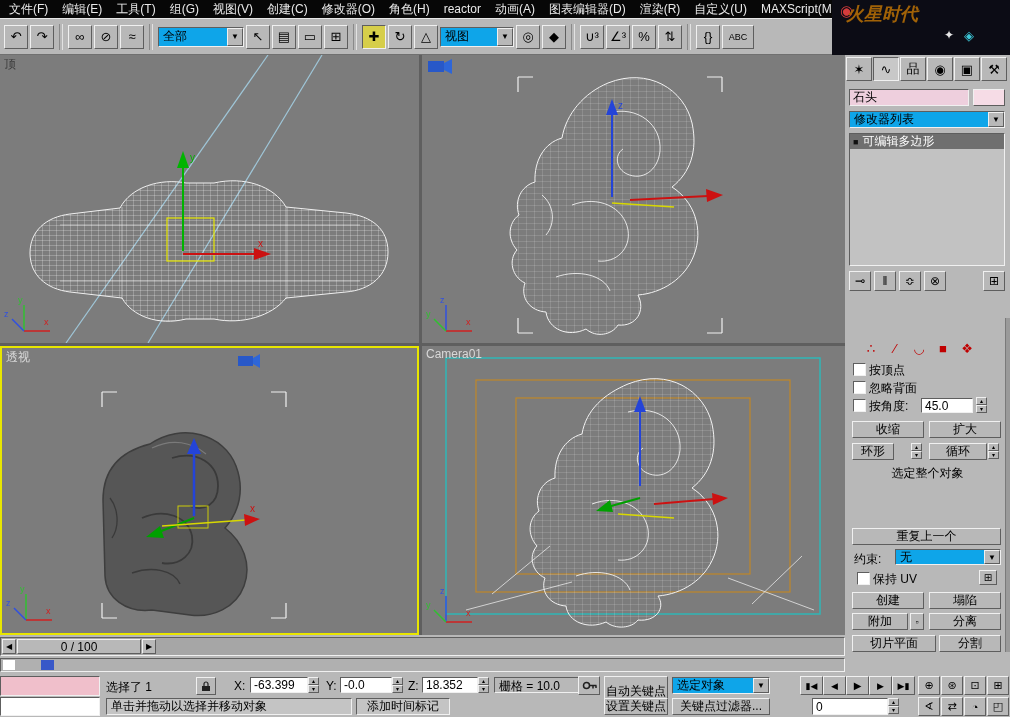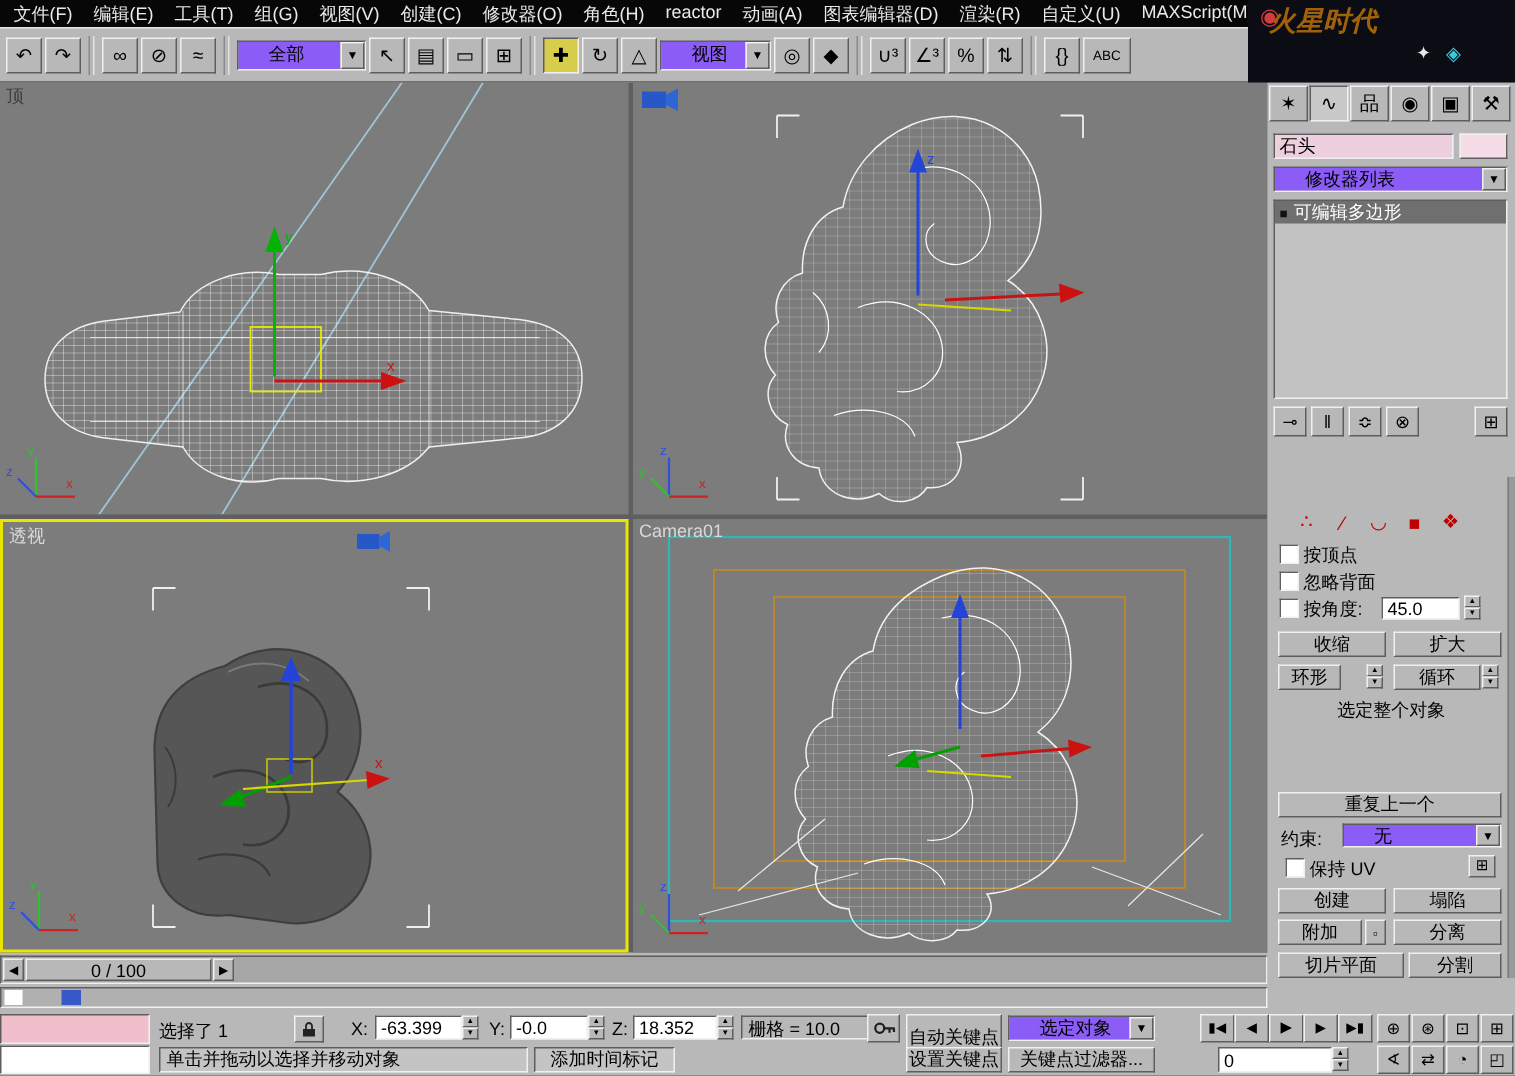--- a/index.html
+++ b/index.html
@@ -4,28 +4,28 @@
 <style>
   html,body{margin:0;padding:0}
   body{width:1010px;height:717px;position:relative;overflow:hidden;background:#b8b8b8;
        font-family:"Liberation Sans","DejaVu Sans",sans-serif;font-size:12px;color:#000;
        -webkit-font-smoothing:antialiased}
   .abs{position:absolute}
   .r{border:1px solid;border-color:#f0f0f0 #5e5e5e #5e5e5e #f0f0f0}
   .s{border:1px solid;border-color:#5e5e5e #f0f0f0 #f0f0f0 #5e5e5e}
   .btn{display:flex;align-items:center;justify-content:center;background:#b8b8b8;cursor:default;box-sizing:border-box}
   .w{background:#fff}
-  .menubar{left:0;top:0;width:1010px;height:18px;background:#070707;display:flex;align-items:flex-start;padding-left:2px;box-sizing:border-box}
+  .menubar{left:0;top:0;width:1010px;height:18px;background:#070707;display:flex;align-items:center;padding-left:2px;box-sizing:border-box}
   .menubar span{color:#eaeaea;padding:1px 7px;white-space:nowrap;font-size:12px}
   .toolbar{left:0;top:18px;width:1010px;height:37px;background:#b8b8b8;border-top:1px solid #e6e6e6;border-bottom:1px solid #707070;display:flex;align-items:center;gap:2px;padding-left:4px;box-sizing:border-box}
   .tb{width:24px;height:24px;font-size:13px}
   .tb.active{background:#d6ce4a;border-color:#5e5e5e #f0f0f0 #f0f0f0 #5e5e5e}
   .sep{width:2px;height:26px;border-left:1px solid #8a8a8a;border-right:1px solid #e2e2e2;margin:0 3px}
   .dd{display:flex;align-items:center;height:20px;box-sizing:border-box}
-  .dd .val{flex:1;background:#8b5cf6;height:100%;display:flex;align-items:center;padding-left:20px;box-sizing:border-box;overflow:hidden;white-space:nowrap}
+  .dd .val{flex:1;background:#0ea5e9;height:100%;display:flex;align-items:center;padding-left:4px;box-sizing:border-box;overflow:hidden;white-space:nowrap}
   .dd .arr{width:16px;height:100%;font-size:8px}
   .vp{position:absolute;background:#7c7c7c;overflow:hidden;box-sizing:border-box}
   .vplabel{position:absolute;left:4px;top:1px;color:#d8d8d8;z-index:5}
   .spin{display:inline-flex;flex-direction:column;width:11px;height:16px;box-sizing:border-box}
   .spin i{font-style:normal;font-size:6px;line-height:6px;text-align:center;flex:1;background:#b8b8b8;border:1px solid;border-color:#f0f0f0 #5e5e5e #5e5e5e #f0f0f0}
   .cb{width:11px;height:11px;background:#fff;display:inline-block;border:1px solid;border-color:#5e5e5e #f0f0f0 #f0f0f0 #5e5e5e}
   .pbtn{font-size:12px;box-sizing:border-box}
   .red{color:#c00000}
   .navbtn{width:22px;height:19px;font-size:11px}
   .field{display:flex;align-items:center;padding-left:3px;box-sizing:border-box;background:#fff;overflow:hidden;white-space:nowrap}

